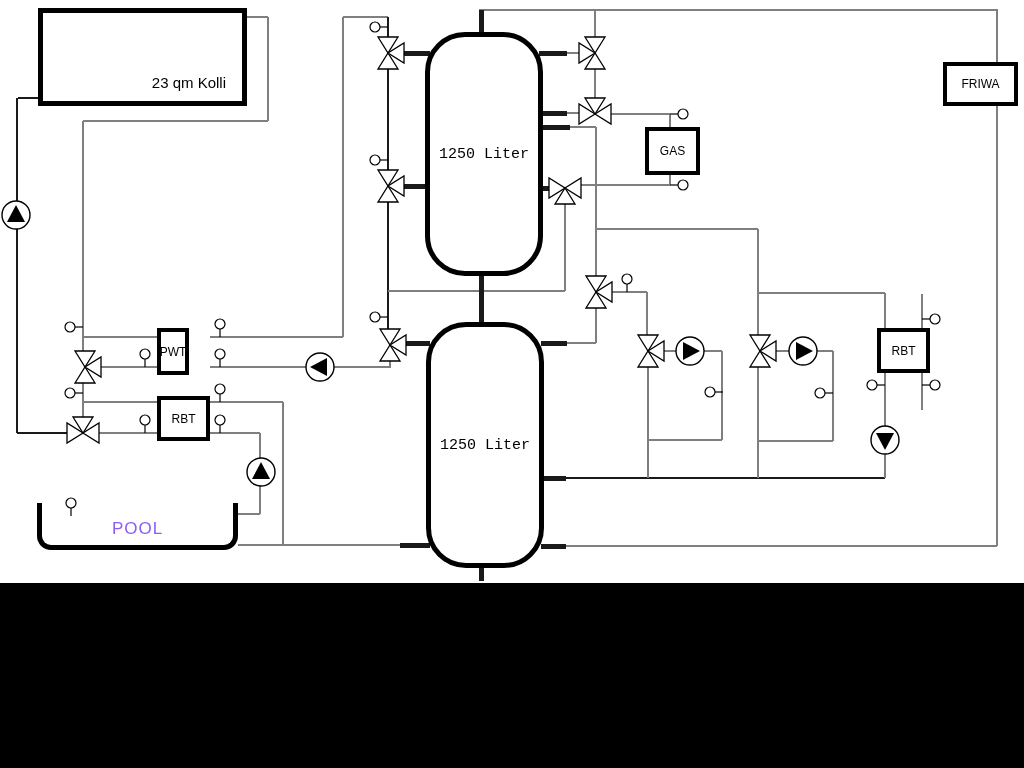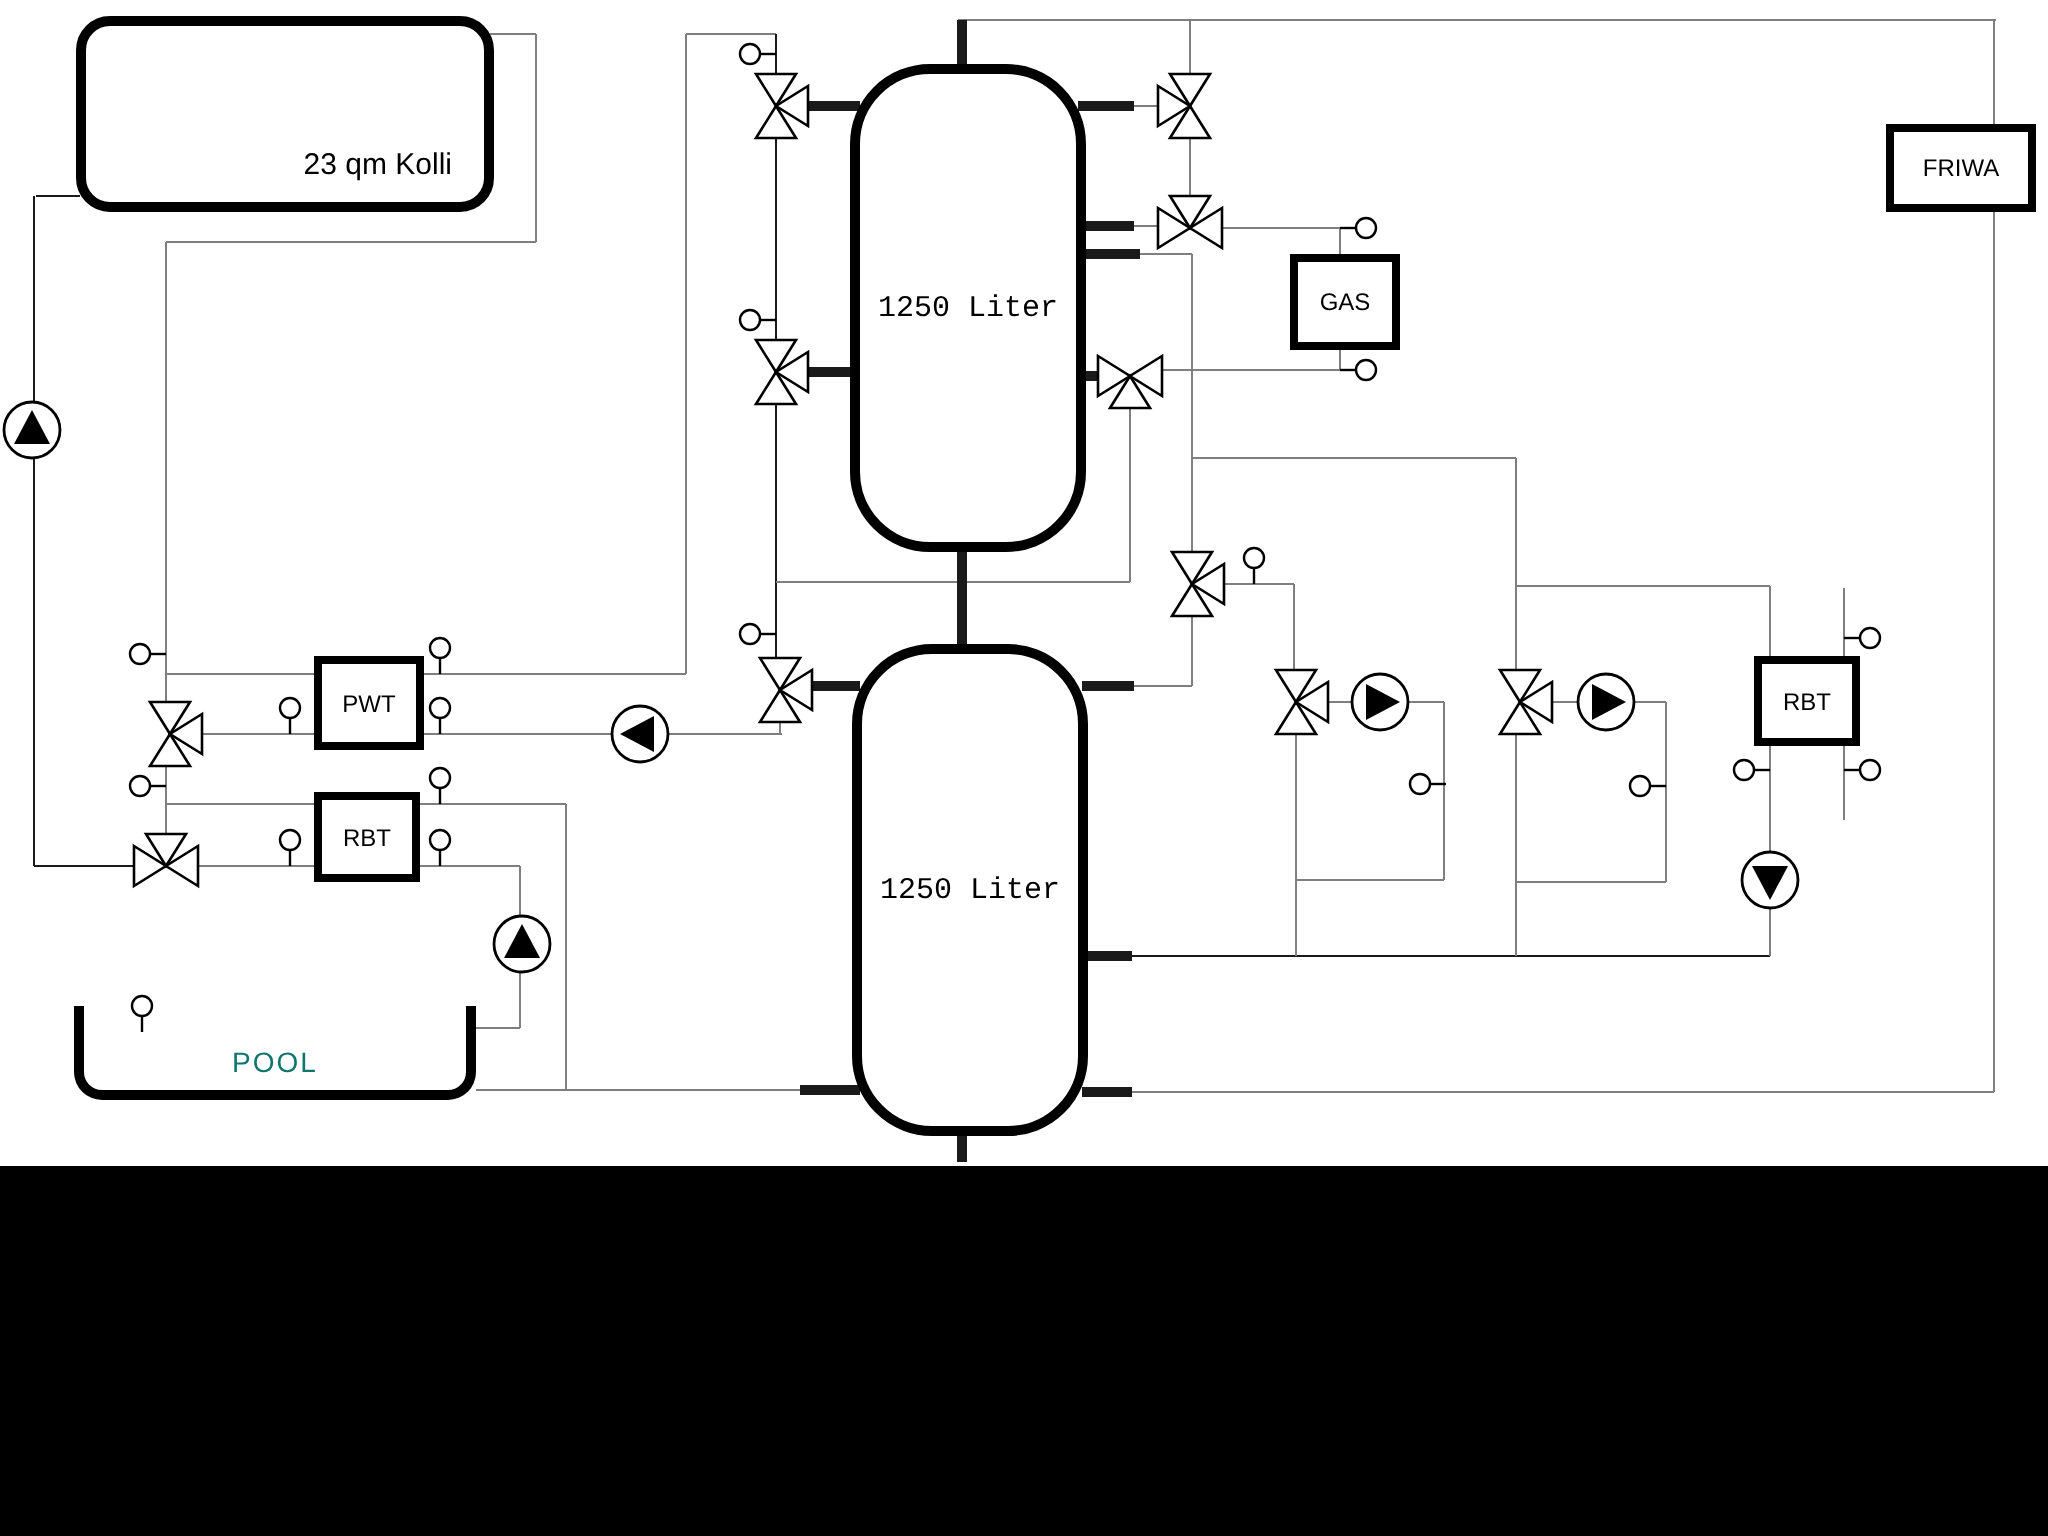--- a/index.html
+++ b/index.html
@@ -6,33 +6,33 @@
   #stage{position:relative;width:1024px;height:768px;background:#fff;overflow:hidden;
          font-family:"Liberation Sans", sans-serif;}
   #sché, svg.canvas{position:absolute;left:0;top:0;}
   .box{position:absolute;background:#fff;border:4px solid #000;box-sizing:border-box;
        display:flex;align-items:center;justify-content:center;color:#000;}
   .box span{font-size:12px;}
   .thickb{border-width:5px;}
   .tank{position:absolute;background:#fff;border:5px solid #000;border-radius:40px;
         box-sizing:border-box;display:flex;align-items:center;justify-content:center;font-family:Liberation Mono, monospace;}
   .tank span{font-size:15px;color:#000;}
-  #collector{left:38px;top:8px;width:209px;height:98px;border-radius:17px;}
+  #collector{left:38px;top:8px;width:209px;height:98px;}
   #collector span{position:absolute;right:16px;bottom:10px;font-size:15px;}
   #tank-top{left:425px;top:32px;width:118px;height:244px;}
   #tank-bottom{left:426px;top:322px;width:118px;height:246px;}
   #gas-box{left:645px;top:127px;width:55px;height:48px;}
   #friwa-box{left:943px;top:62px;width:75px;height:44px;}
-  #pwt-box{left:157px;top:328px;width:55px;height:47px;}
+  #pwt-box{left:157px;top:328px;width:32px;height:47px;}
   #rbt-left-box{left:157px;top:396px;width:53px;height:45px;}
   #rbt-right-box{left:877px;top:328px;width:53px;height:45px;}
   #pool{position:absolute;left:37px;top:503px;width:201px;height:47px;box-sizing:border-box;
         border-left:5px solid #000;border-right:5px solid #000;border-bottom:5px solid #000;
         border-radius:0 0 14px 14px;display:flex;align-items:flex-end;justify-content:center;}
-  #pool span{font-size:14px;color:#0f766e;margin-bottom:6px;letter-spacing:1px;}
+  #pool span{font-size:17px;color:#8b5cf6;margin-bottom:6px;letter-spacing:1px;}
   #letterbox{position:absolute;left:0;top:583px;width:1024px;height:185px;background:#000;}
 </style>
 </head>
 <body>
 
 <div id="stage">
 
   <svg class="canvas" width="1024" height="583" viewBox="0 0 1024 583">
       <line x1="479" y1="10" x2="998" y2="10" stroke="#7f7f7f" stroke-width="1.3" shape-rendering="crispEdges"></line>
       <line x1="997" y1="10" x2="997" y2="62" stroke="#7f7f7f" stroke-width="1.3" shape-rendering="crispEdges"></line>

